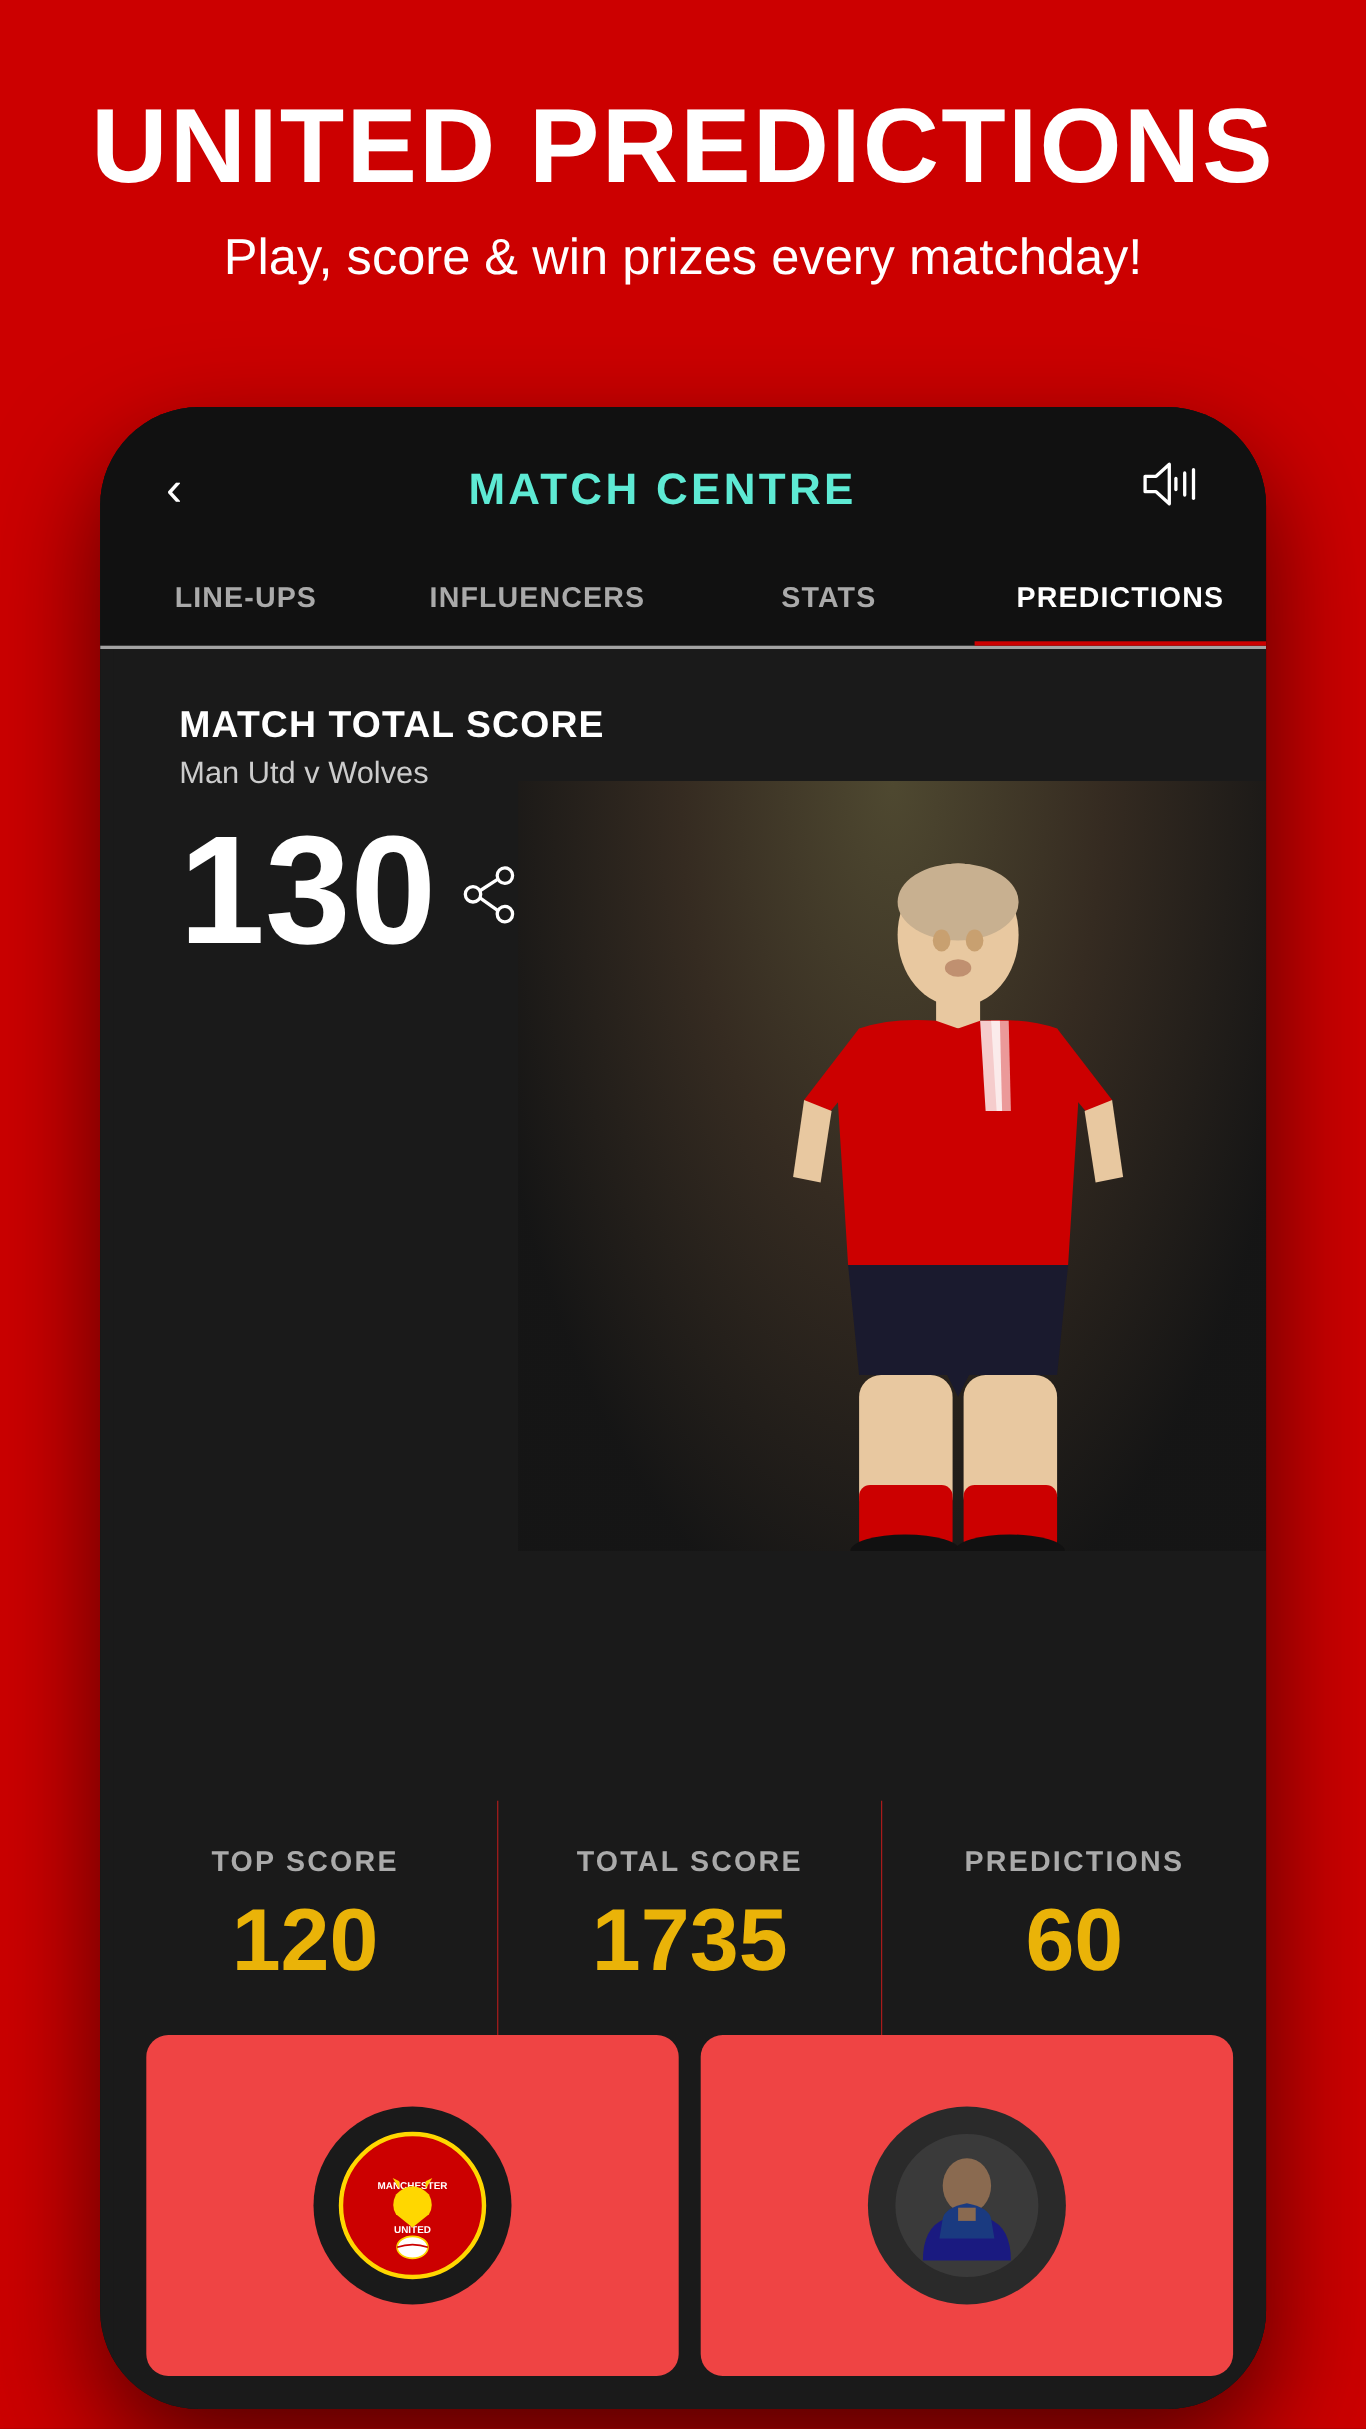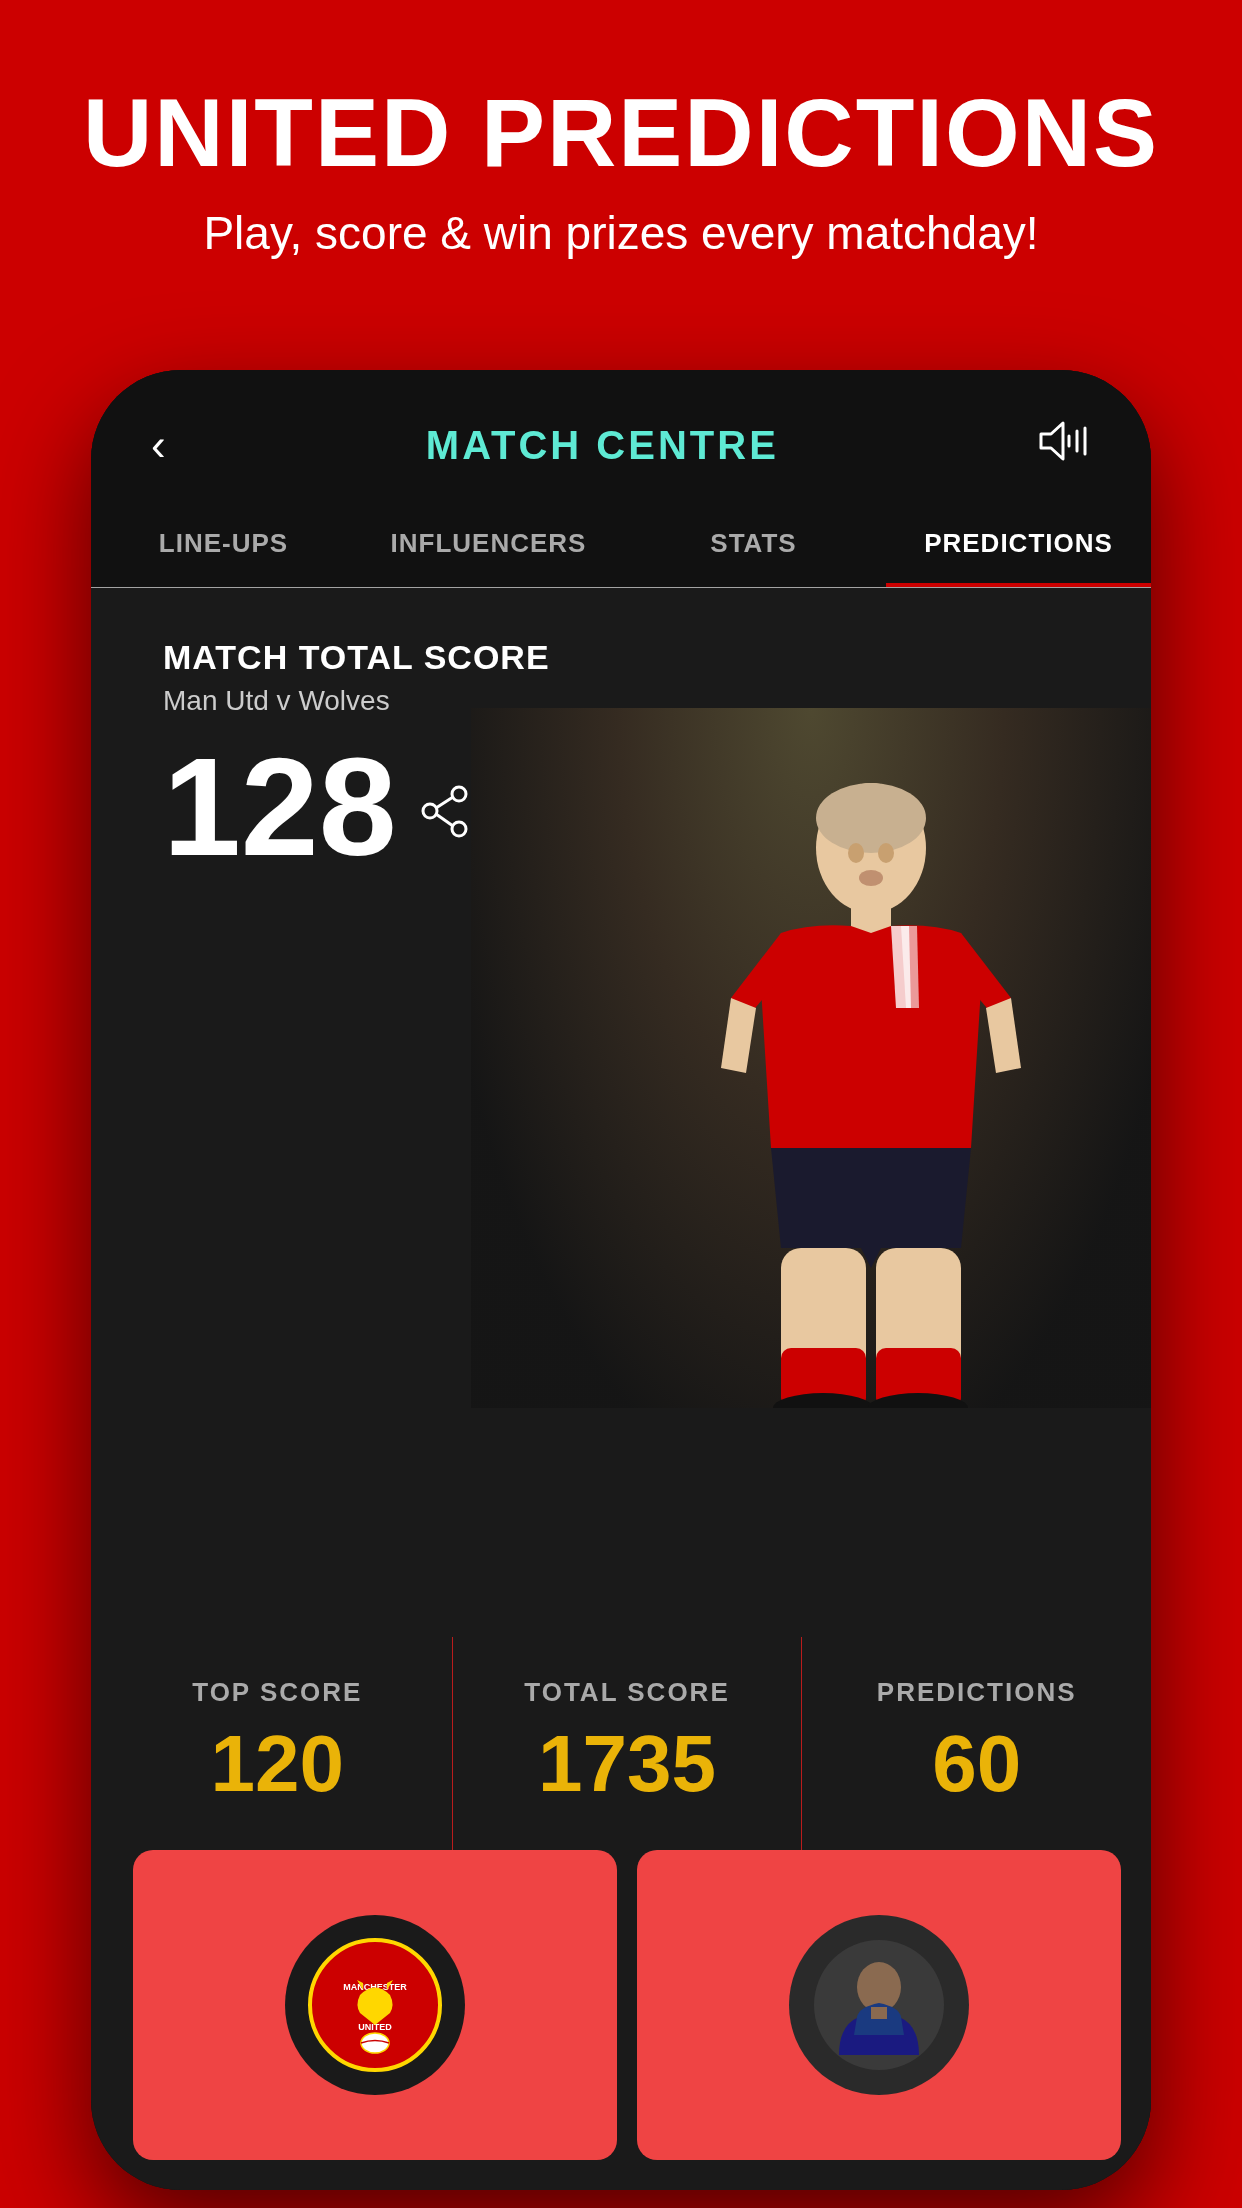--- a/index.html
+++ b/index.html
@@ -100,21 +100,21 @@
 
     .volume-icon {
       color: #ffffff;
       font-size: 38px;
     }
 
     
     .tabs {
       display: flex;
       background: #111111;
-      border-bottom: 1px solid #a3a3a3;
+      border-bottom: 3px solid #a3a3a3;
     }
 
     .tab {
       flex: 1;
       text-align: center;
       padding: 28px 10px;
       color: #aaaaaa;
       font-size: 26px;
       font-weight: 600;
       letter-spacing: 1px;
@@ -317,21 +317,21 @@
             <span>PREDICTIONS</span>
           </div>
         </div>
 
         <div class="content-area">
 
           <div class="score-section">
             <div class="match-total-label">MATCH TOTAL SCORE</div>
             <div class="match-subtitle">Man Utd v Wolves</div>
             <div class="score-row">
-              <div class="big-score">128</div>
+              <div class="big-score">130</div>
               <div class="share-icon">
                 <svg width="55" height="55" viewBox="0 0 55 55" fill="none">
                   <circle cx="42" cy="10" r="7" fill="none" stroke="white" stroke-width="3"></circle>
                   <circle cx="42" cy="45" r="7" fill="none" stroke="white" stroke-width="3"></circle>
                   <circle cx="13" cy="27" r="7" fill="none" stroke="white" stroke-width="3"></circle>
                   <line x1="19" y1="24" x2="36" y2="13" stroke="white" stroke-width="3"></line>
                   <line x1="19" y1="30" x2="36" y2="42" stroke="white" stroke-width="3"></line>
                 </svg>
               </div>
             </div>

